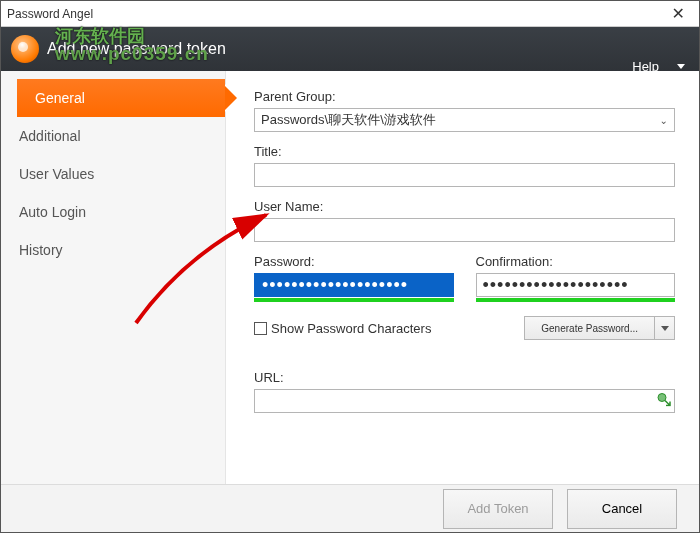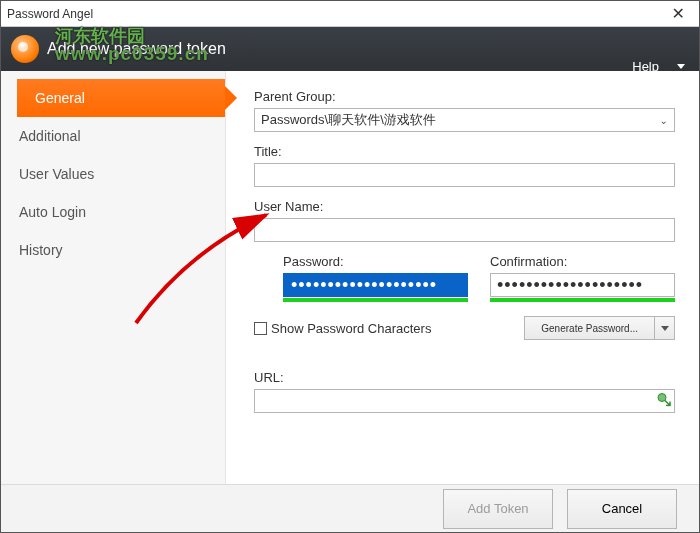--- a/index.html
+++ b/index.html
@@ -86,21 +86,21 @@
   height:24px; border:1px solid #b5b5b5; background:#fff; position:relative;
   display:flex; align-items:center; padding:0 6px; font-size:18px; letter-spacing:1px;
 }
 .pw-input.focus {
   border: 2px solid #0a63c7;
   background:#0a63c7; color:#fff;
 }
 .strength {
   height:4px; background:#1fd11f; margin-top:1px;
 }
-.pw-grid { display:flex; gap:22px;margin-left:29px; }
+.pw-grid { display:flex; gap:22px; }
 
 .row-after-pw { display:flex; align-items:center; margin-top:14px; gap:4px;}
 .chk { width:13px;height:13px;border:1px solid #555; display:inline-block; background:#fff;}
 .gen-wrap { margin-left:auto; display:flex; }
 .gen-btn {
   height:24px; border:1px solid #b5b5b5; background:linear-gradient(#f7f7f7,#eaeaea);
   font-size:10px; padding:0 16px; display:flex;align-items:center;
 }
 .gen-drop { width:20px; height:24px; border:1px solid #b5b5b5; border-left:0; background:linear-gradient(#f7f7f7,#eaeaea); display:flex;align-items:center;justify-content:center;}
 .gen-drop .tri{ width:0;height:0;border-left:4px solid transparent;border-right:4px solid transparent;border-top:5px solid #555;}

